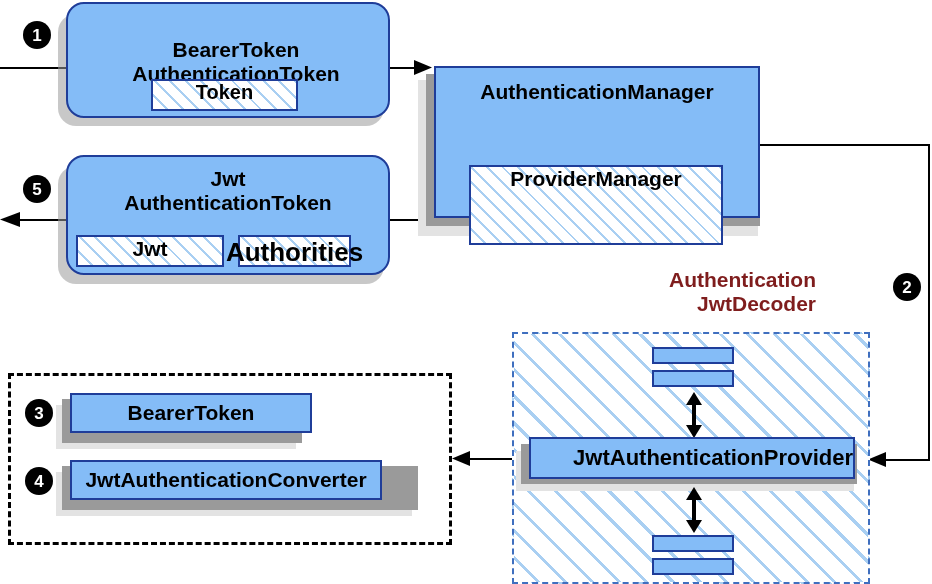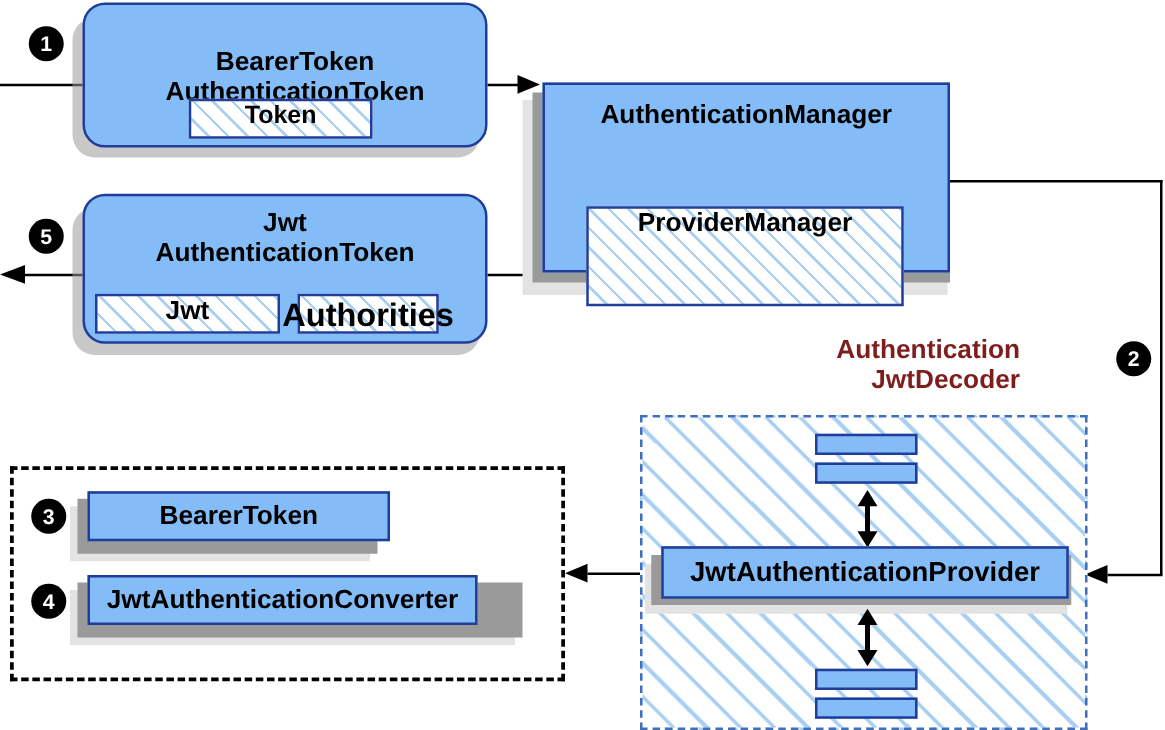--- a/index.html
+++ b/index.html
@@ -133,21 +133,21 @@
   <div class="minibar" style="left:652px;top:370px;width:82px;height:17px;"></div>
 
   <svg class="arrow" style="left:684px;top:392px;width:20px;height:46px;">
     <line x1="10" y1="6" x2="10" y2="40" stroke="#000" stroke-width="4"></line>
     <polygon points="10,0 18,13 2,13" fill="#000"></polygon>
     <polygon points="10,46 18,33 2,33" fill="#000"></polygon>
   </svg>
 
   <div class="shadow2" style="left:516px;top:451px;width:338px;height:40px;"></div>
   <div class="shadow" style="left:521px;top:444px;width:336px;height:40px;"></div>
-  <div class="bluebox" style="left:529px;top:437px;width:326px;height:42px;font-size:22px;">
+  <div class="bluebox" style="left:529px;top:437px;width:326px;height:42px;font-size:22px;justify-content:flex-end;">
     <span>JwtAuthenticationProvider</span>
   </div>
 
   <svg class="arrow" style="left:684px;top:487px;width:20px;height:46px;">
     <line x1="10" y1="6" x2="10" y2="40" stroke="#000" stroke-width="4"></line>
     <polygon points="10,0 18,13 2,13" fill="#000"></polygon>
     <polygon points="10,46 18,33 2,33" fill="#000"></polygon>
   </svg>
 
   <div class="minibar" style="left:652px;top:535px;width:82px;height:17px;"></div>

